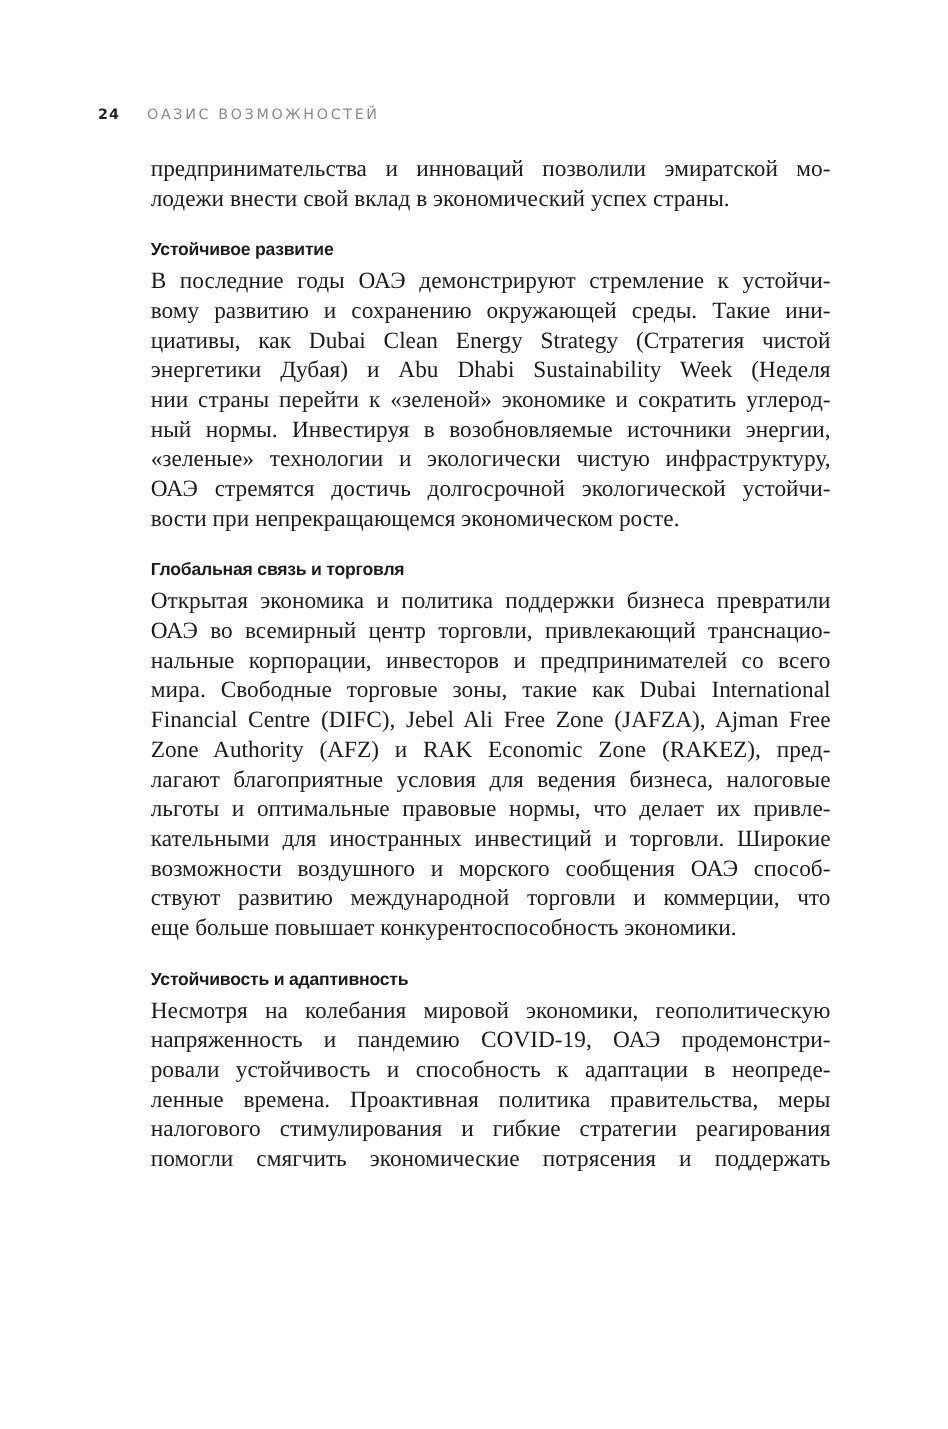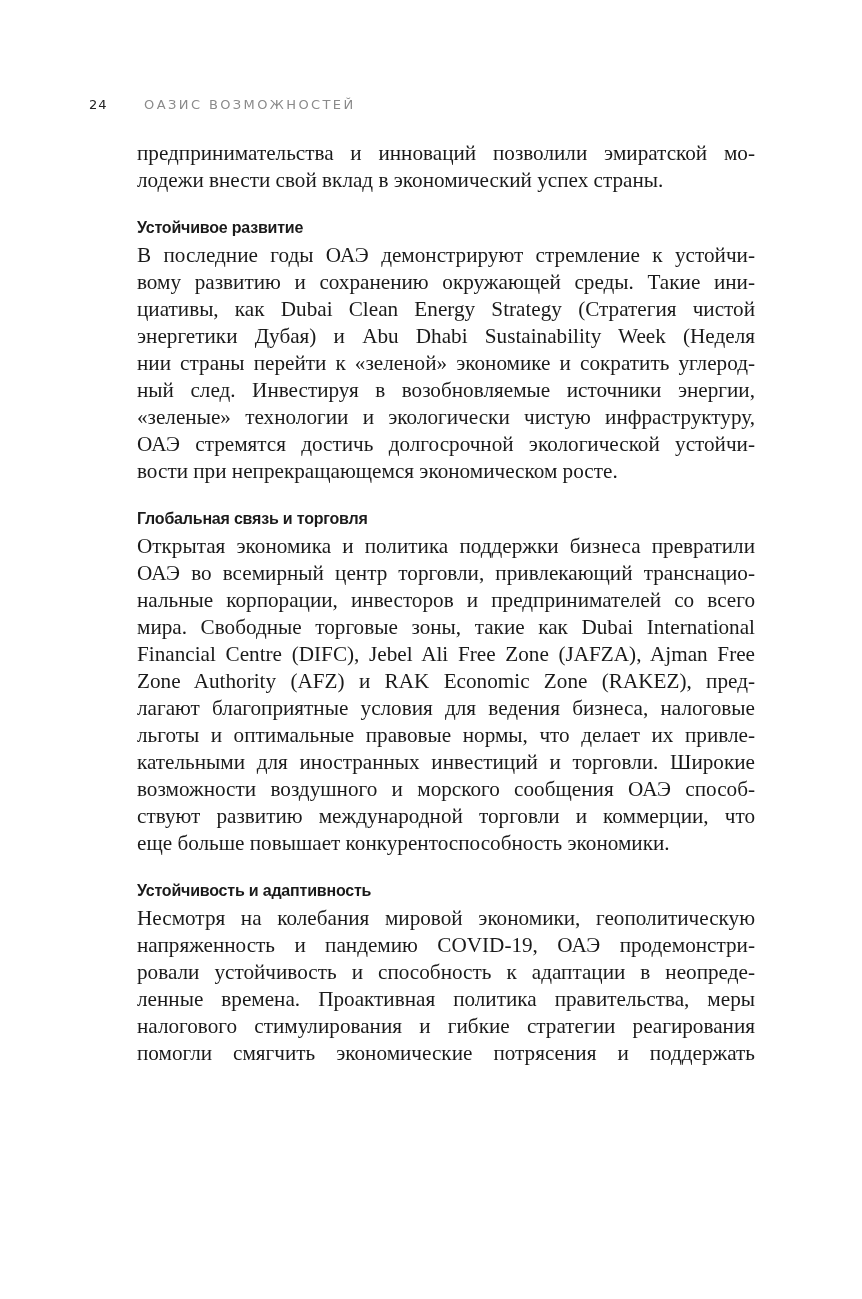--- a/index.html
+++ b/index.html
@@ -2,21 +2,21 @@
 <html><head>
   <meta charset="utf-8">
   <style>
     html, body { margin: 0; padding: 0; background: #ffffff; }
     body { width: 862px; height: 1299px; position: relative; overflow: hidden; }
     .running-head {
       position: absolute; left: 89px; top: 97px;
       font-family: "DejaVu Sans", sans-serif; font-size: 13px;
       letter-spacing: 2.4px; white-space: nowrap;
     }
-    .running-head .num { color: #222; letter-spacing: 1px; margin-right: 30px; }
+    .running-head .num { color: #222; letter-spacing: 1px; margin-right: 18px; font-weight: bold; }
     .running-head .title { color: #8a8a8a; }
     .content {
       position: absolute; left: 137px; top: 140px; width: 618px;
       font-family: "Liberation Serif", serif; font-size: 21.2px; color: #1a1a1a;
     }
     .line {
       display: block; height: 27px; line-height: 27px;
       text-align: justify; text-align-last: justify; white-space: nowrap;
       overflow: visible;
     }
@@ -45,21 +45,21 @@
   </div>
 
   <div class="section">
     <span class="heading">Устойчивое развитие</span>
     <div class="para">
       <span class="line">В последние годы ОАЭ демонстрируют стремление к устойчи-</span>
       <span class="line">вому развитию и сохранению окружающей среды. Такие ини-</span>
       <span class="line">циативы, как Dubai Clean Energy Strategy (Стратегия чистой</span>
       <span class="line">энергетики Дубая) и Abu Dhabi Sustainability Week (Неделя</span>
       <span class="line">нии страны перейти к «зеленой» экономике и сократить углерод-</span>
-      <span class="line">ный след. Инвестируя в возобновляемые источники энергии,</span>
+      <span class="line">ный нормы. Инвестируя в возобновляемые источники энергии,</span>
       <span class="line">«зеленые» технологии и экологически чистую инфраструктуру,</span>
       <span class="line">ОАЭ стремятся достичь долгосрочной экологической устойчи-</span>
       <span class="line last">вости при непрекращающемся экономическом росте.</span>
     </div>
   </div>
 
   <div class="section">
     <span class="heading">Глобальная связь и торговля</span>
     <div class="para">
       <span class="line">Открытая экономика и политика поддержки бизнеса превратили</span>

